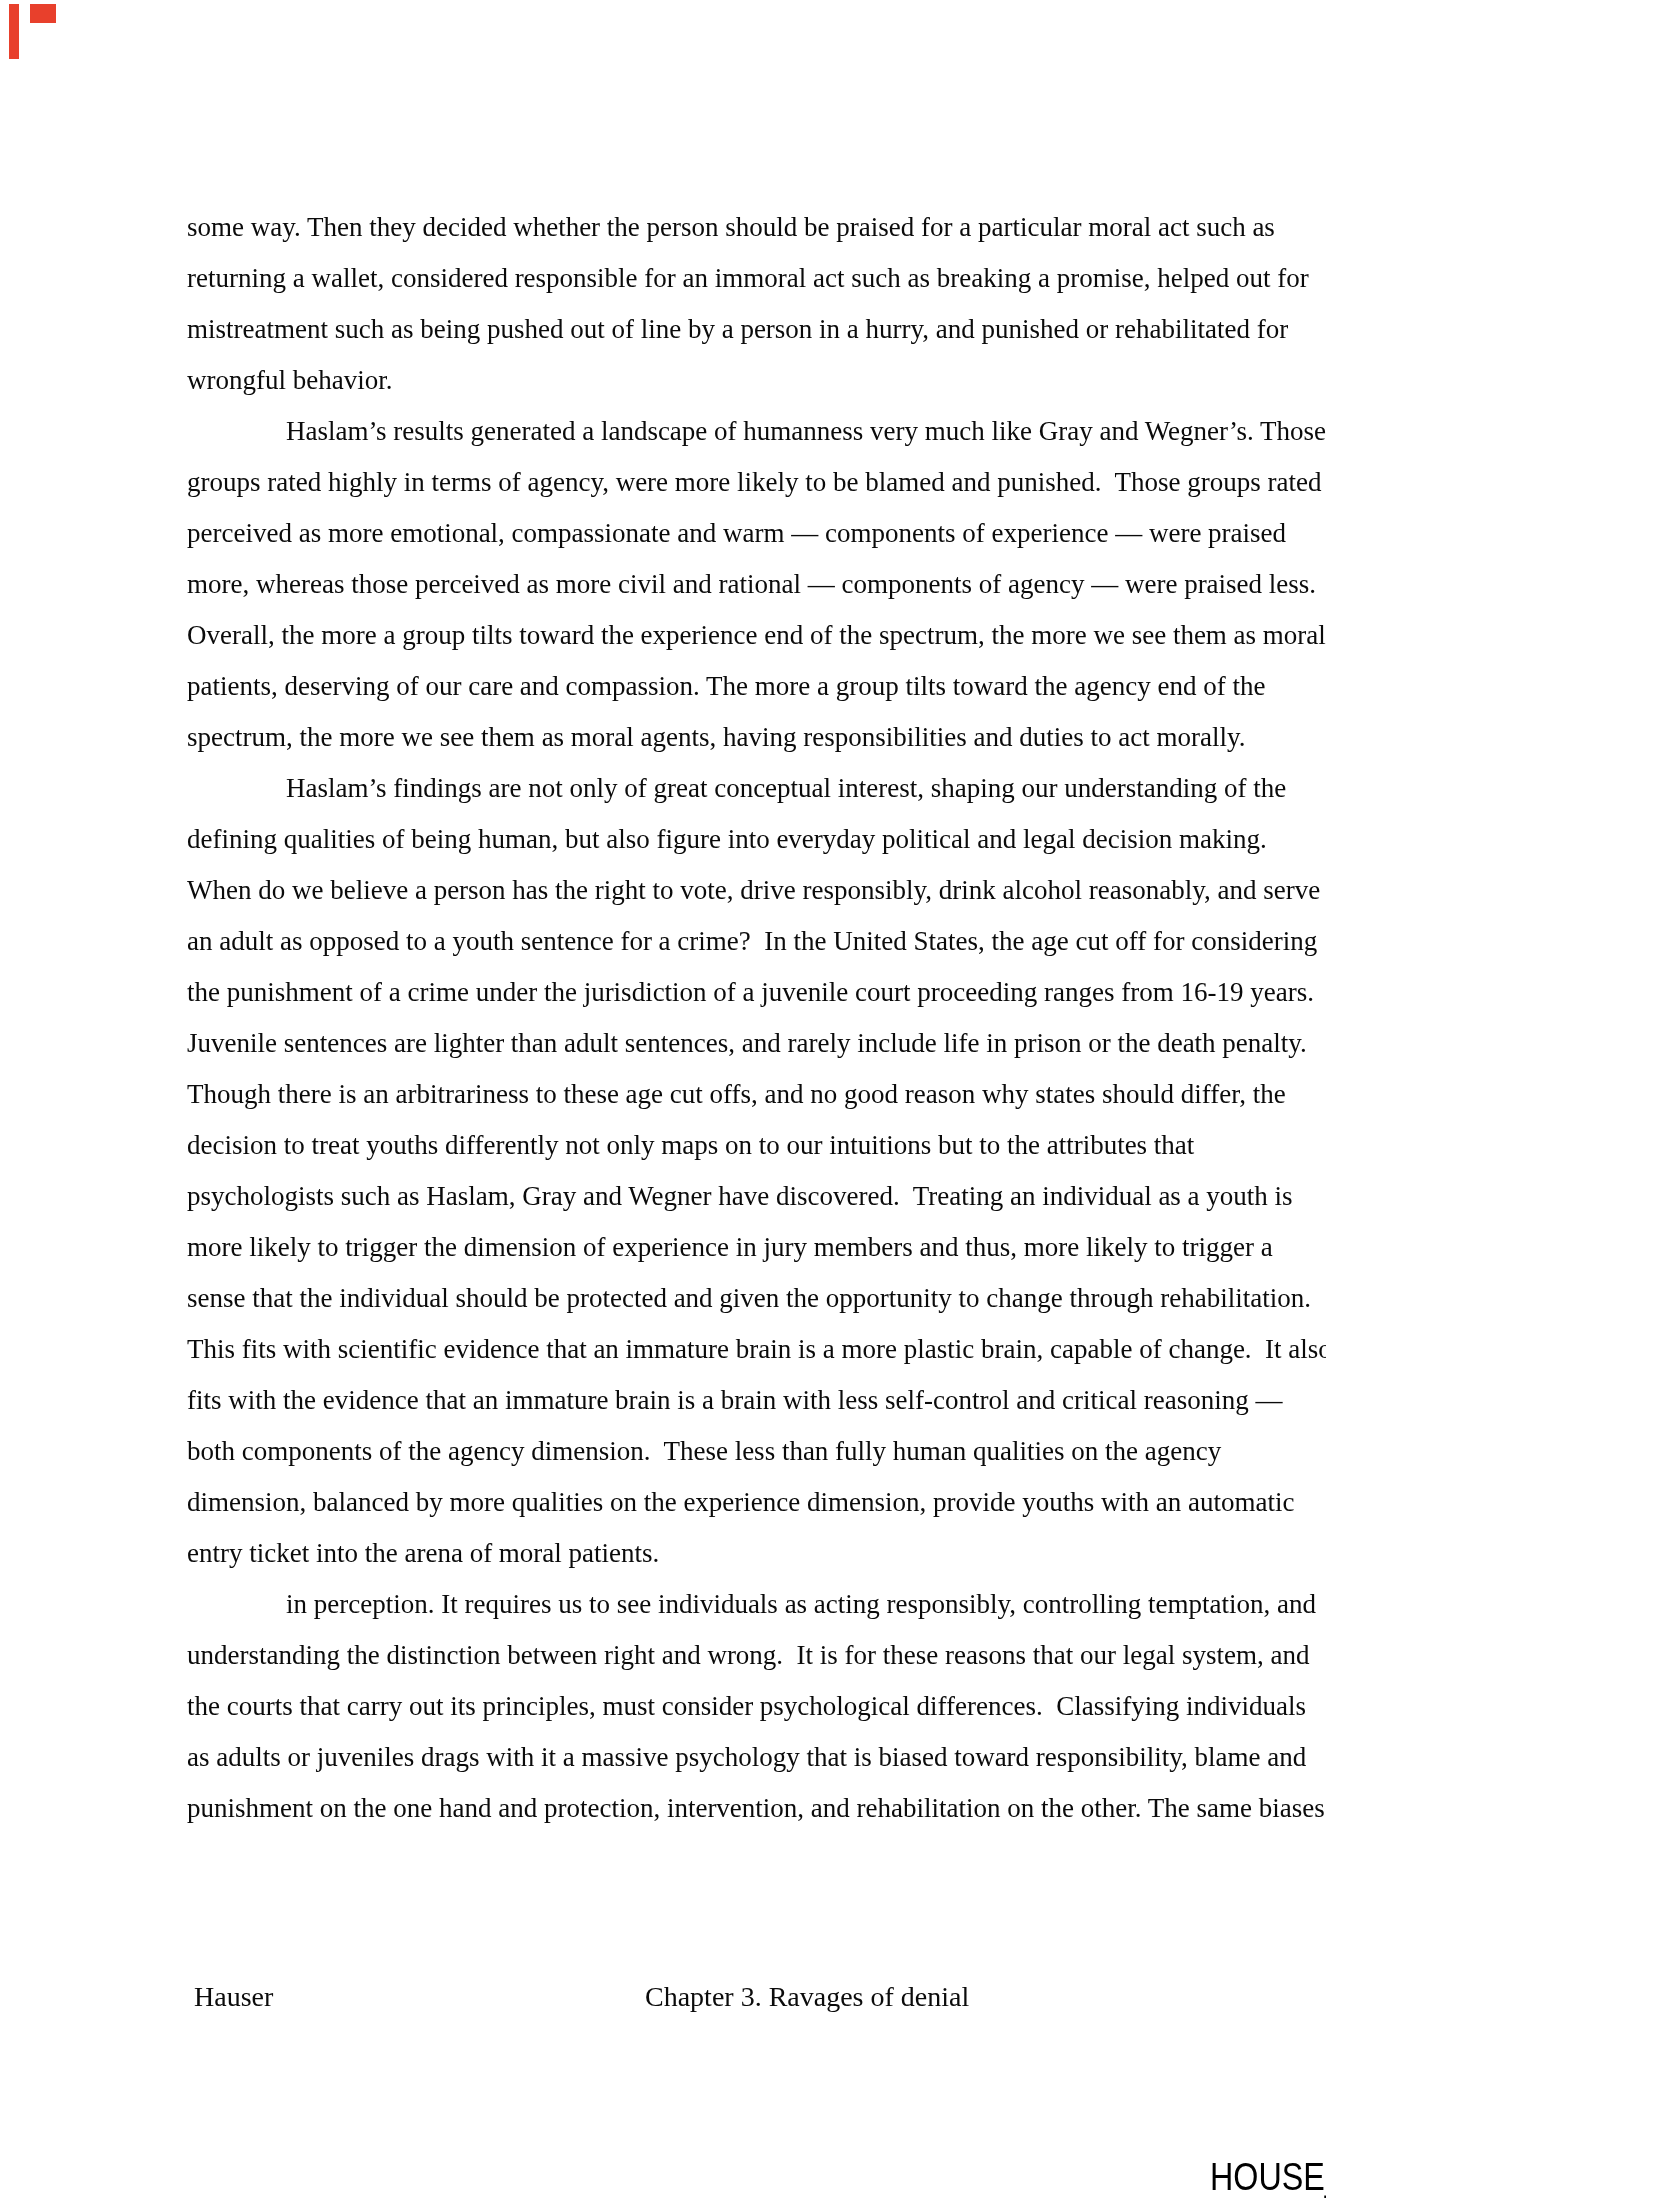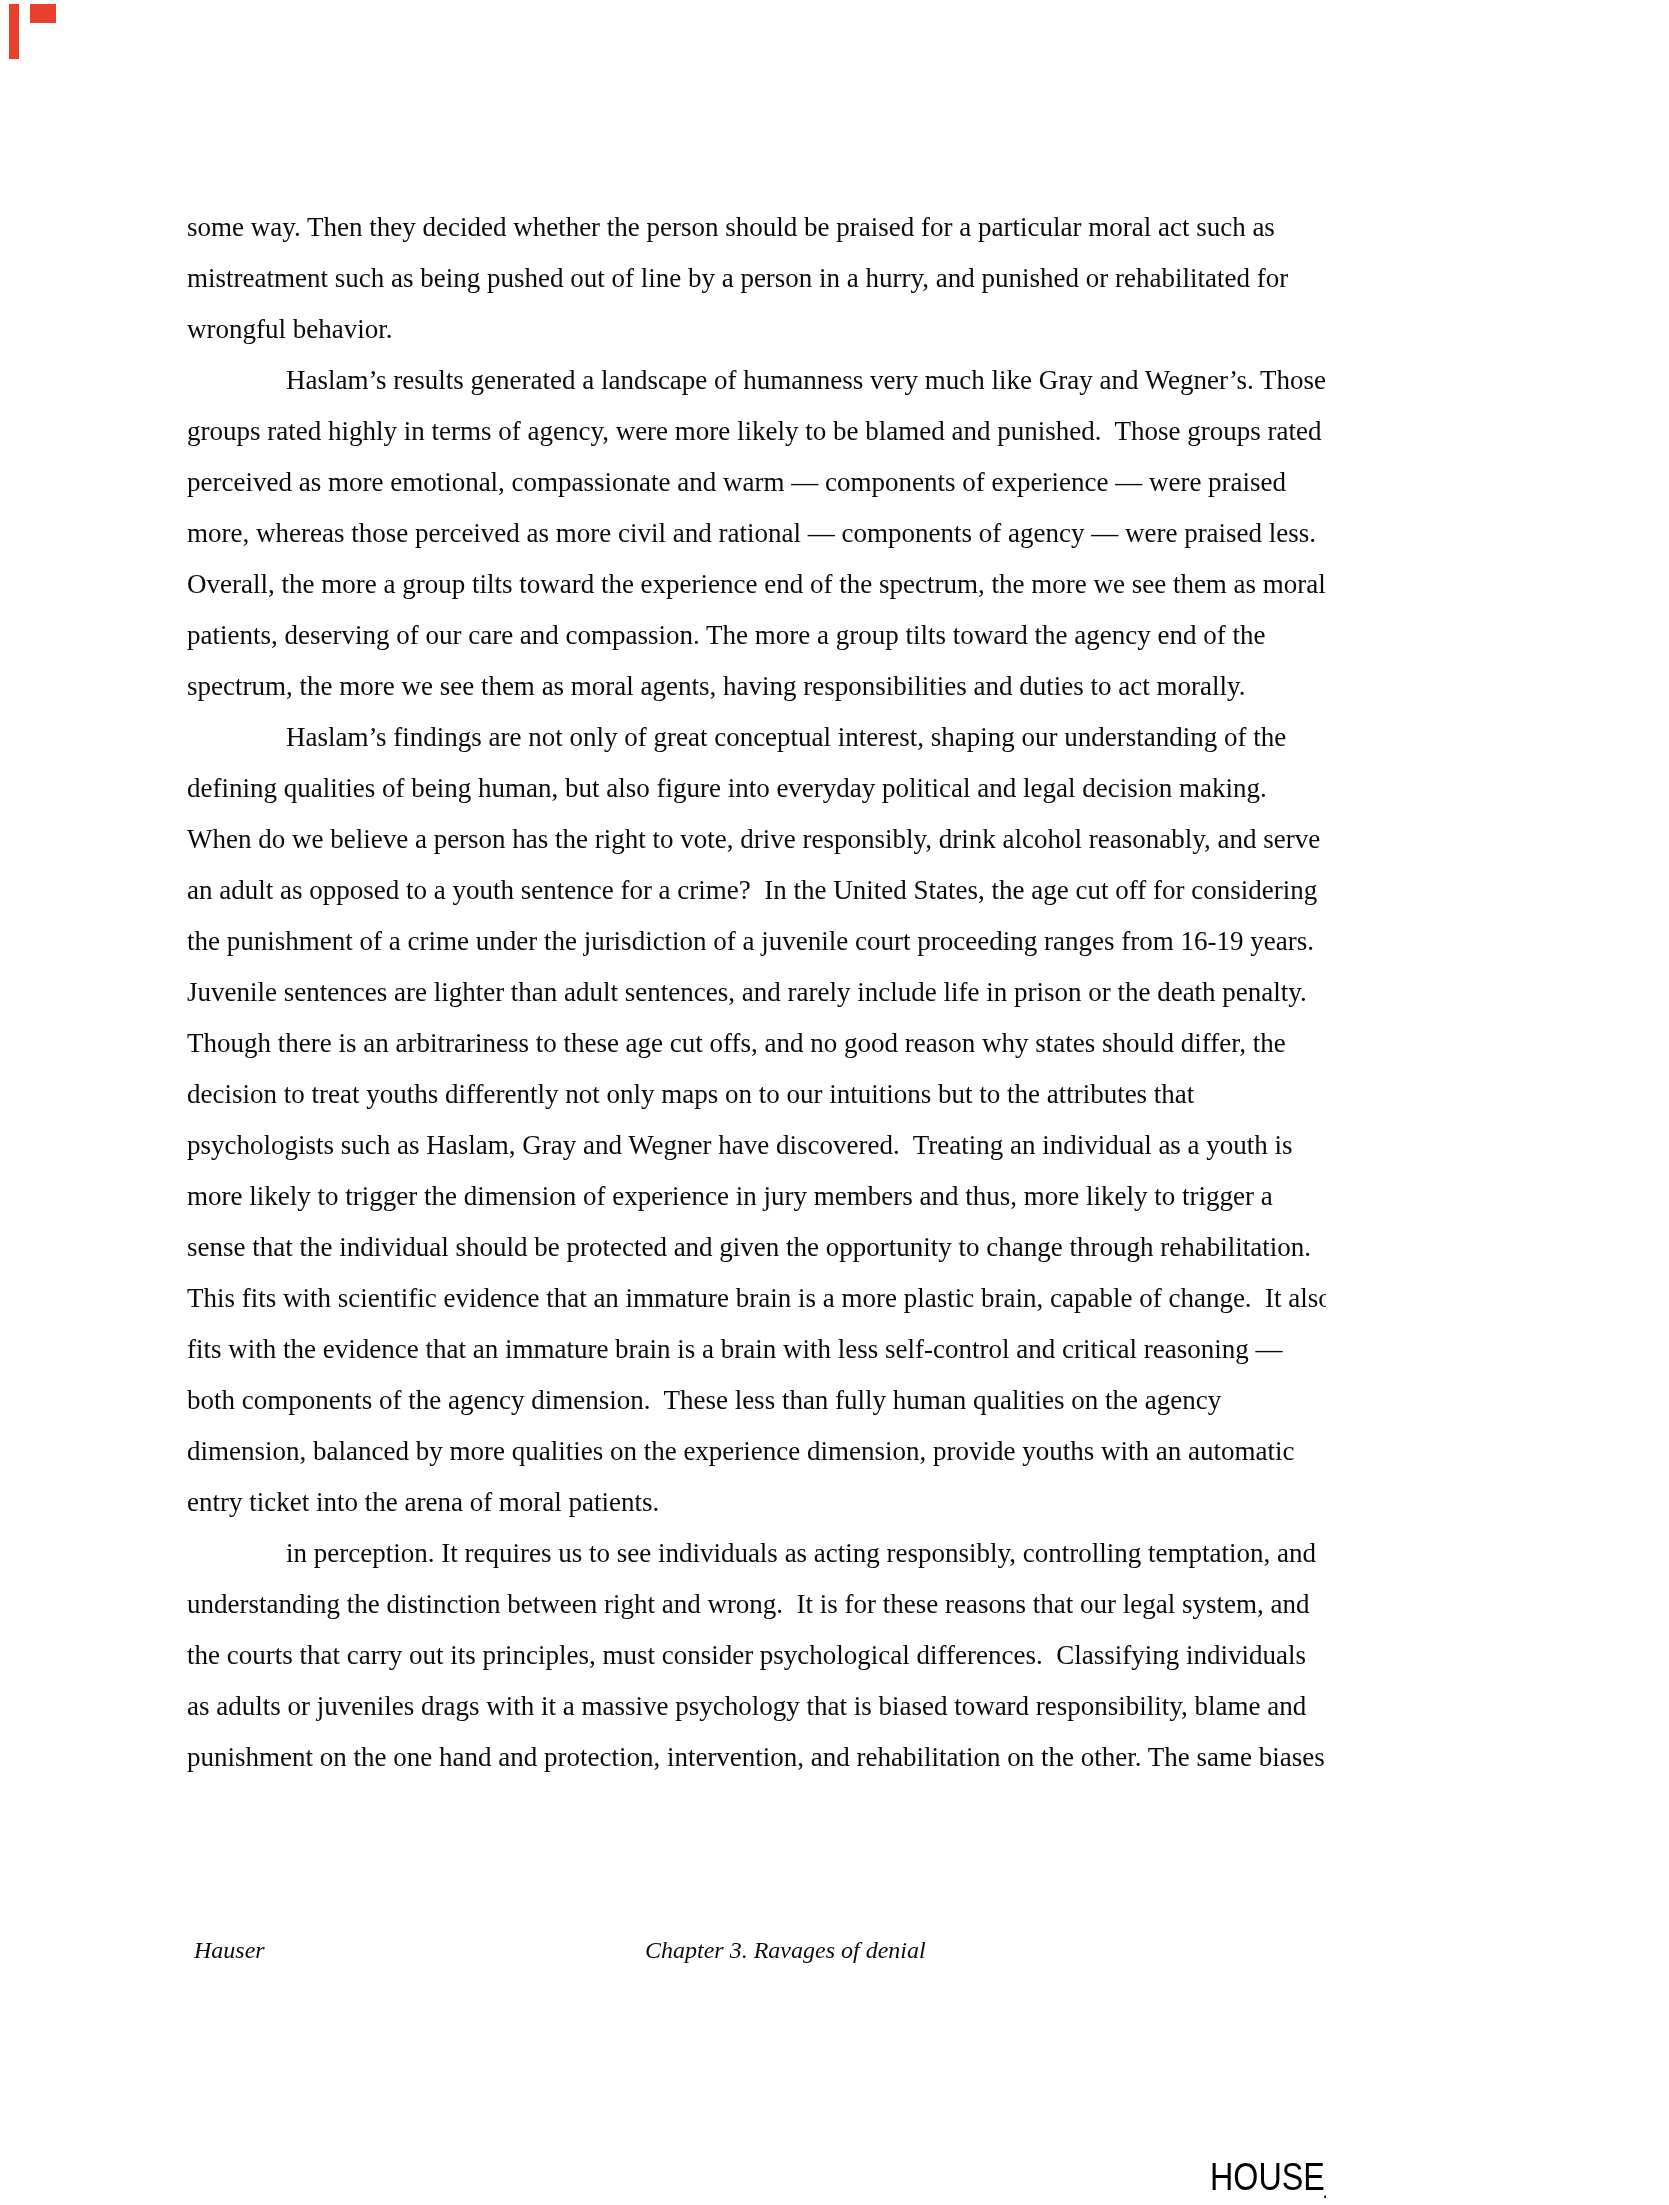--- a/index.html
+++ b/index.html
@@ -39,23 +39,22 @@
     top: 202px;
     width: 1304px;
     font-size: 27px;
     line-height: 51px;
   }
   .para { margin: 0; }
   .para .line { white-space: pre; }   
   .para.indent .line:first-child { text-indent: 99px; }
   .footer-item {
     position: absolute;
-    top: 1935px;
-    font-style: italic;
-    font-size: 24px;
+    top: 1981px;
+    font-size: 28px;
     line-height: 31px;
     white-space: pre;
   }
   .footer-author  { left: 194px; }
   .footer-chapter { left: 645px; }
   .footer-page    { left: 1346px; }
   .bates-stamp {
     position: absolute;
     left: 1210px;
     top: 2156px;
@@ -72,20 +71,21 @@
 <body>
 
 <div class="page">
 
   <div class="red-mark-vertical"></div>
   <div class="red-mark-horizontal"></div>
 
   <div class="body-text">
     <div class="para">
         <div class="line">some way. Then they decided whether the person should be praised for a particular moral act such as</div>
+        <div class="line">returning a wallet, considered responsible for an immoral act such as breaking a promise, helped out for</div>
         <div class="line">mistreatment such as being pushed out of line by a person in a hurry, and punished or rehabilitated for</div>
         <div class="line">wrongful behavior.</div>
       </div>
     <div class="para indent">
         <div class="line">Haslam’s results generated a landscape of humanness very much like Gray and Wegner’s. Those</div>
         <div class="line">groups rated highly in terms of agency, were more likely to be blamed and punished.  Those groups rated</div>
         <div class="line">perceived as more emotional, compassionate and warm — components of experience — were praised</div>
         <div class="line">more, whereas those perceived as more civil and rational — components of agency — were praised less.</div>
         <div class="line">Overall, the more a group tilts toward the experience end of the spectrum, the more we see them as moral</div>
         <div class="line">patients, deserving of our care and compassion. The more a group tilts toward the agency end of the</div>

